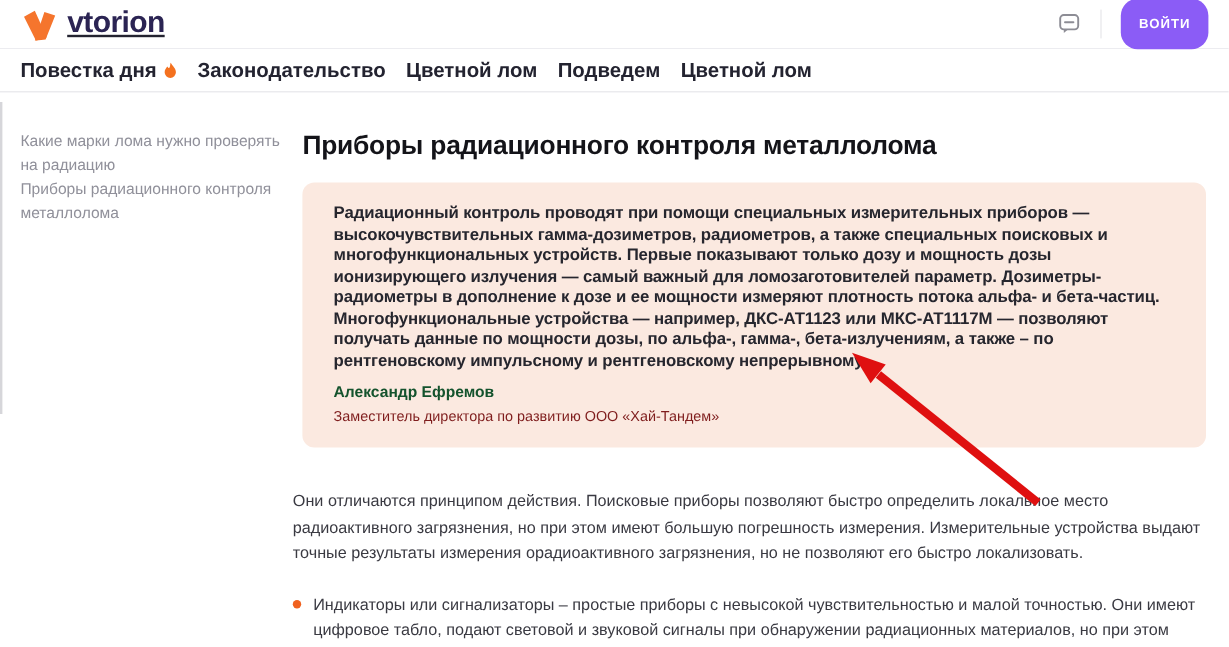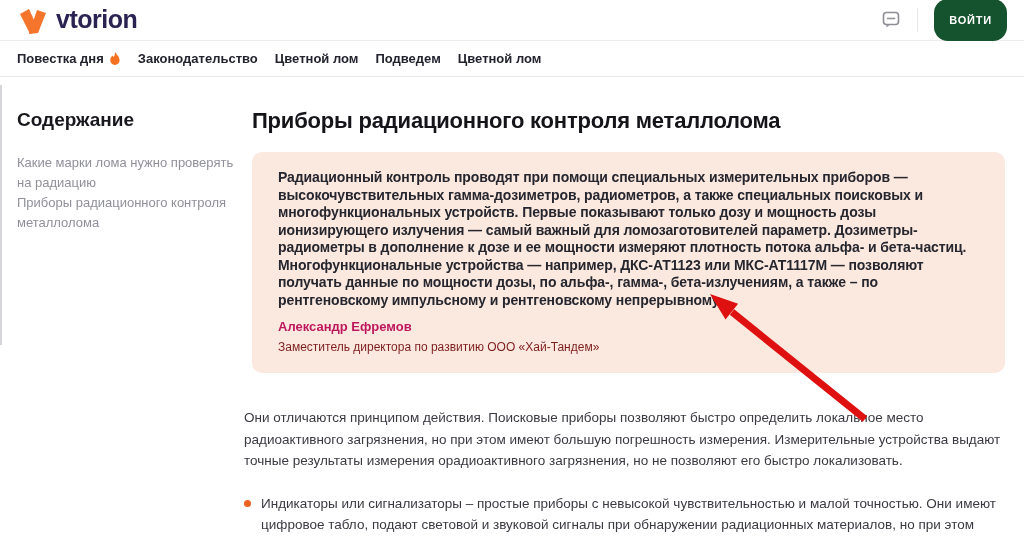--- a/index.html
+++ b/index.html
@@ -3,45 +3,45 @@
 <meta charset="utf-8">
 <style>
   * { margin:0; padding:0; box-sizing:border-box; }
   html,body { width:1024px; height:539px; }
   body {
     position:relative; overflow:hidden; background:#ffffff;
     font-family:"Liberation Sans", sans-serif; color:#232330;
   }
   
   .header { height:41px; display:flex; align-items:center; padding:0 17px; border-bottom:1px solid #ececf0; background:#fff; }
-  .logo { display:flex; align-items:flex-end; gap:9px; cursor:pointer; }
+  .logo { display:flex; align-items:flex-end; gap:9px; cursor:pointer;text-decoration:underline; }
   .logo-text { font-size:25px; font-weight:700; color:#2b2453; letter-spacing:-0.5px; line-height:1; padding-bottom:2px; }
   .header-right { margin-left:auto; display:flex; align-items:center; gap:16px; }
   .chat-btn { background:none; border:none; cursor:pointer; display:flex; align-items:center; }
   .header-divider { width:1px; height:24px; background:#e7e7ea; }
   .login-btn {
-    background:#14532d; color:#fff; border:none; border-radius:14px;
+    background:#8b5cf6; color:#fff; border:none; border-radius:14px;
     font-family:"Liberation Sans", sans-serif; font-size:11px; font-weight:700; letter-spacing:0.8px;
     padding:15px 15px; cursor:pointer;
   }
   
   .nav { height:36px; display:flex; align-items:center; gap:17px; padding:0 17px; border-bottom:1px solid #e7e7ea; background:#fff; }
-  .nav-item { display:flex; align-items:center; gap:5px; font-size:13px; font-weight:700; color:#232330; text-decoration:none; white-space:nowrap; cursor:pointer; }
+  .nav-item { display:flex; align-items:center; gap:5px; font-size:17px; font-weight:700; color:#232330; text-decoration:none; white-space:nowrap; cursor:pointer; }
   
   .content { display:flex; padding-top:31px; }
   .left-line { position:absolute; left:0; top:85px; width:2px; height:260px; background:#d6d6da; }
   .toc { width:244px; flex-shrink:0; padding-left:17px; }
   .toc-title { font-size:19px; font-weight:700; color:#17171e; line-height:23px; margin-bottom:22px; }
   .toc-list { display:flex; flex-direction:column; width:218px; }
   .toc-link { font-size:13px; line-height:20px; color:#90909a; text-decoration:none; cursor:pointer; }
   .main { flex:1; padding-right:19px; }
   .article-title { font-size:22px; font-weight:700; color:#141419; line-height:26px; letter-spacing:-0.2px; margin:0 0 18px 8px; }
   .quote { margin-left:8px; background:#fbe9e0; border-radius:10px; padding:17px 26px 19px 26px; }
   .quote-text { font-size:14px; font-weight:700; color:#26262e; line-height:17.5px; letter-spacing:-0.1px; }
-  .quote-author { margin-top:10px; font-size:13px; font-weight:700; color:#be185d; }
+  .quote-author { margin-top:10px; font-size:13px; font-weight:700; color:#14532d; }
   .quote-role { margin-top:6px; font-size:12px; color:#7f1d1d; }
   .para { margin:34px 0 0 0; font-size:13.5px; line-height:21.5px; color:#3a3a42; }
   .bullet-list { list-style:none; margin-top:21px; display:flex; flex-direction:column; gap:14px; }
   .bullet-item { display:flex; gap:10px; font-size:13.5px; line-height:21.5px; color:#3a3a42; }
   .bullet-dot { width:7px; height:7px; border-radius:50%; background:#f0611f; margin-top:7px; flex-shrink:0; }
   
   .arrow-overlay { position:absolute; left:690px; top:280px; width:190px; height:150px; pointer-events:none; z-index:5; }
 </style>
 </head>
 <body>
@@ -82,21 +82,20 @@
   <a class="nav-item">Цветной лом</a>
   <a class="nav-item">Подведем</a>
   <a class="nav-item">Цветной лом</a>
 </div>
 
 <div class="left-line"></div>
 
 <div class="content">
 
   <div class="toc">
-    <div class="toc-title">Содержание</div>
     <div class="toc-list">
       <a class="toc-link">Какие марки лома нужно проверять на радиацию</a>
       <a class="toc-link">Приборы радиационного контроля металлолома</a>
     </div>
   </div>
 
   <div class="main">
     <h1 class="article-title">Приборы радиационного контроля металлолома</h1>
 
     <div class="quote">

